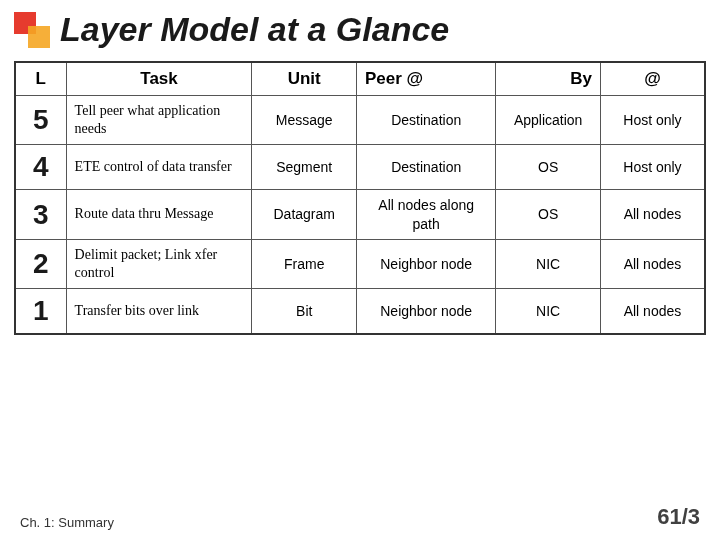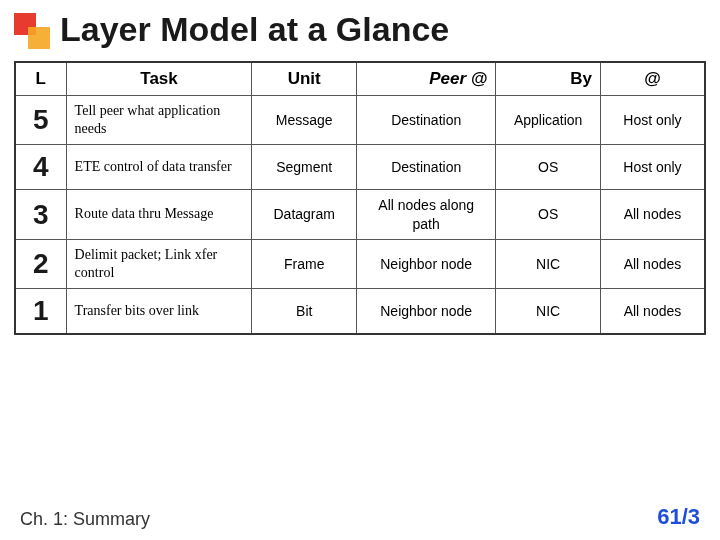--- a/index.html
+++ b/index.html
@@ -8,22 +8,23 @@
       width: 720px;
       height: 540px;
       background: #ffffff;
       font-family: Arial, sans-serif;
       position: relative;
       overflow: hidden;
     }
 
     .header {
       display: flex;
-      align-items: flex-end;
+      align-items: center;
       padding: 10px 16px 8px 14px;
+      font-style: italic;
     }
 
     .logo-icon {
       width: 36px;
       height: 36px;
       margin-right: 10px;
       flex-shrink: 0;
     }
 
     .title {
@@ -66,22 +67,21 @@
       text-align: center;
     }
 
     thead th.col-unit {
       width: 90px;
       text-align: center;
     }
 
     thead th.col-peer {
       width: 120px;
-      text-align: right;
-      font-style: italic;
+      text-align: left;
     }
 
     thead th.col-by {
       width: 90px;
       text-align: right;
     }
 
     thead th.col-at {
       width: 90px;
       text-align: center;
@@ -107,31 +107,31 @@
     tbody td.row-at {
       text-align: center;
       font-size: 14px;
       line-height: 1.3;
     }
 
     .footer {
       position: absolute;
       bottom: 10px;
       left: 20px;
-      font-size: 18px;
+      font-size: 13px;
       color: #333;
     }
 
     .footer-page {
       position: absolute;
       bottom: 10px;
       right: 20px;
       font-size: 22px;
       font-weight: bold;
-      color: #1d4ed8;
+      color: #404040;
     }
   </style>
 </head>
 <body>
 
 <div class="header">
 
   <svg class="logo-icon" viewBox="0 0 36 36">
     <rect x="0" y="0" width="22" height="22" fill="#e63b2e"></rect>
     <rect x="14" y="14" width="22" height="22" fill="#f5a623" opacity="0.9"></rect>

